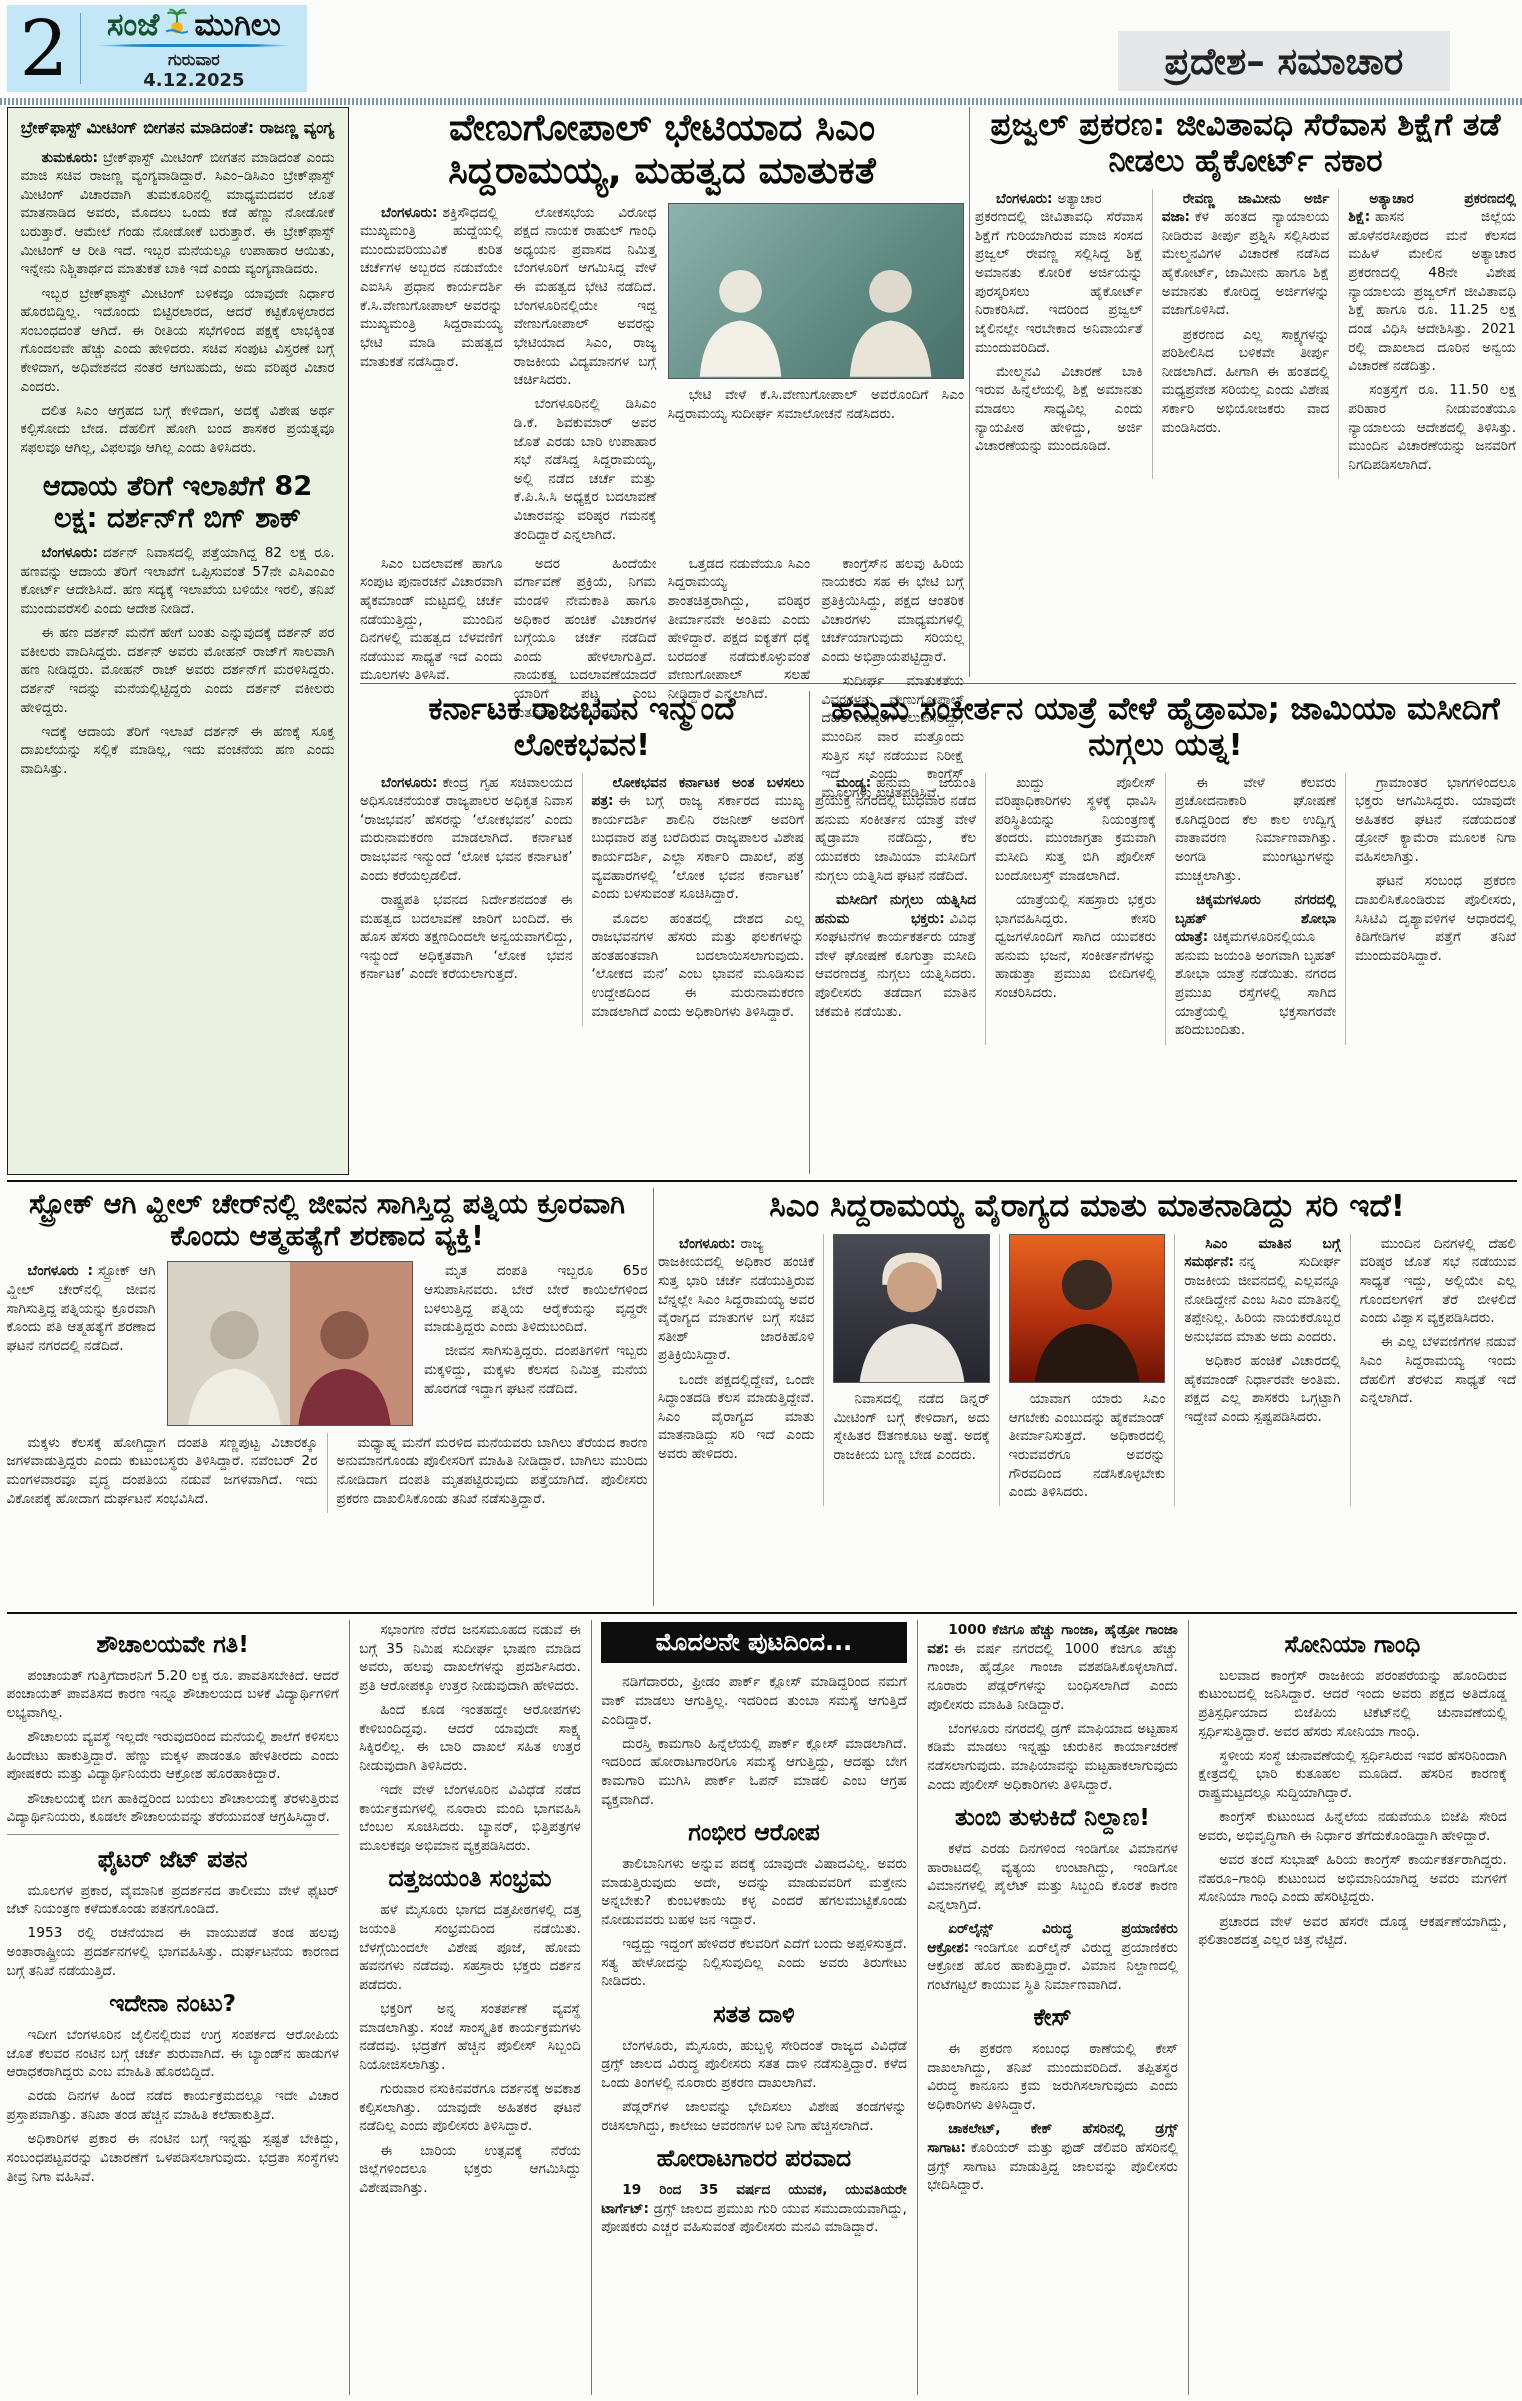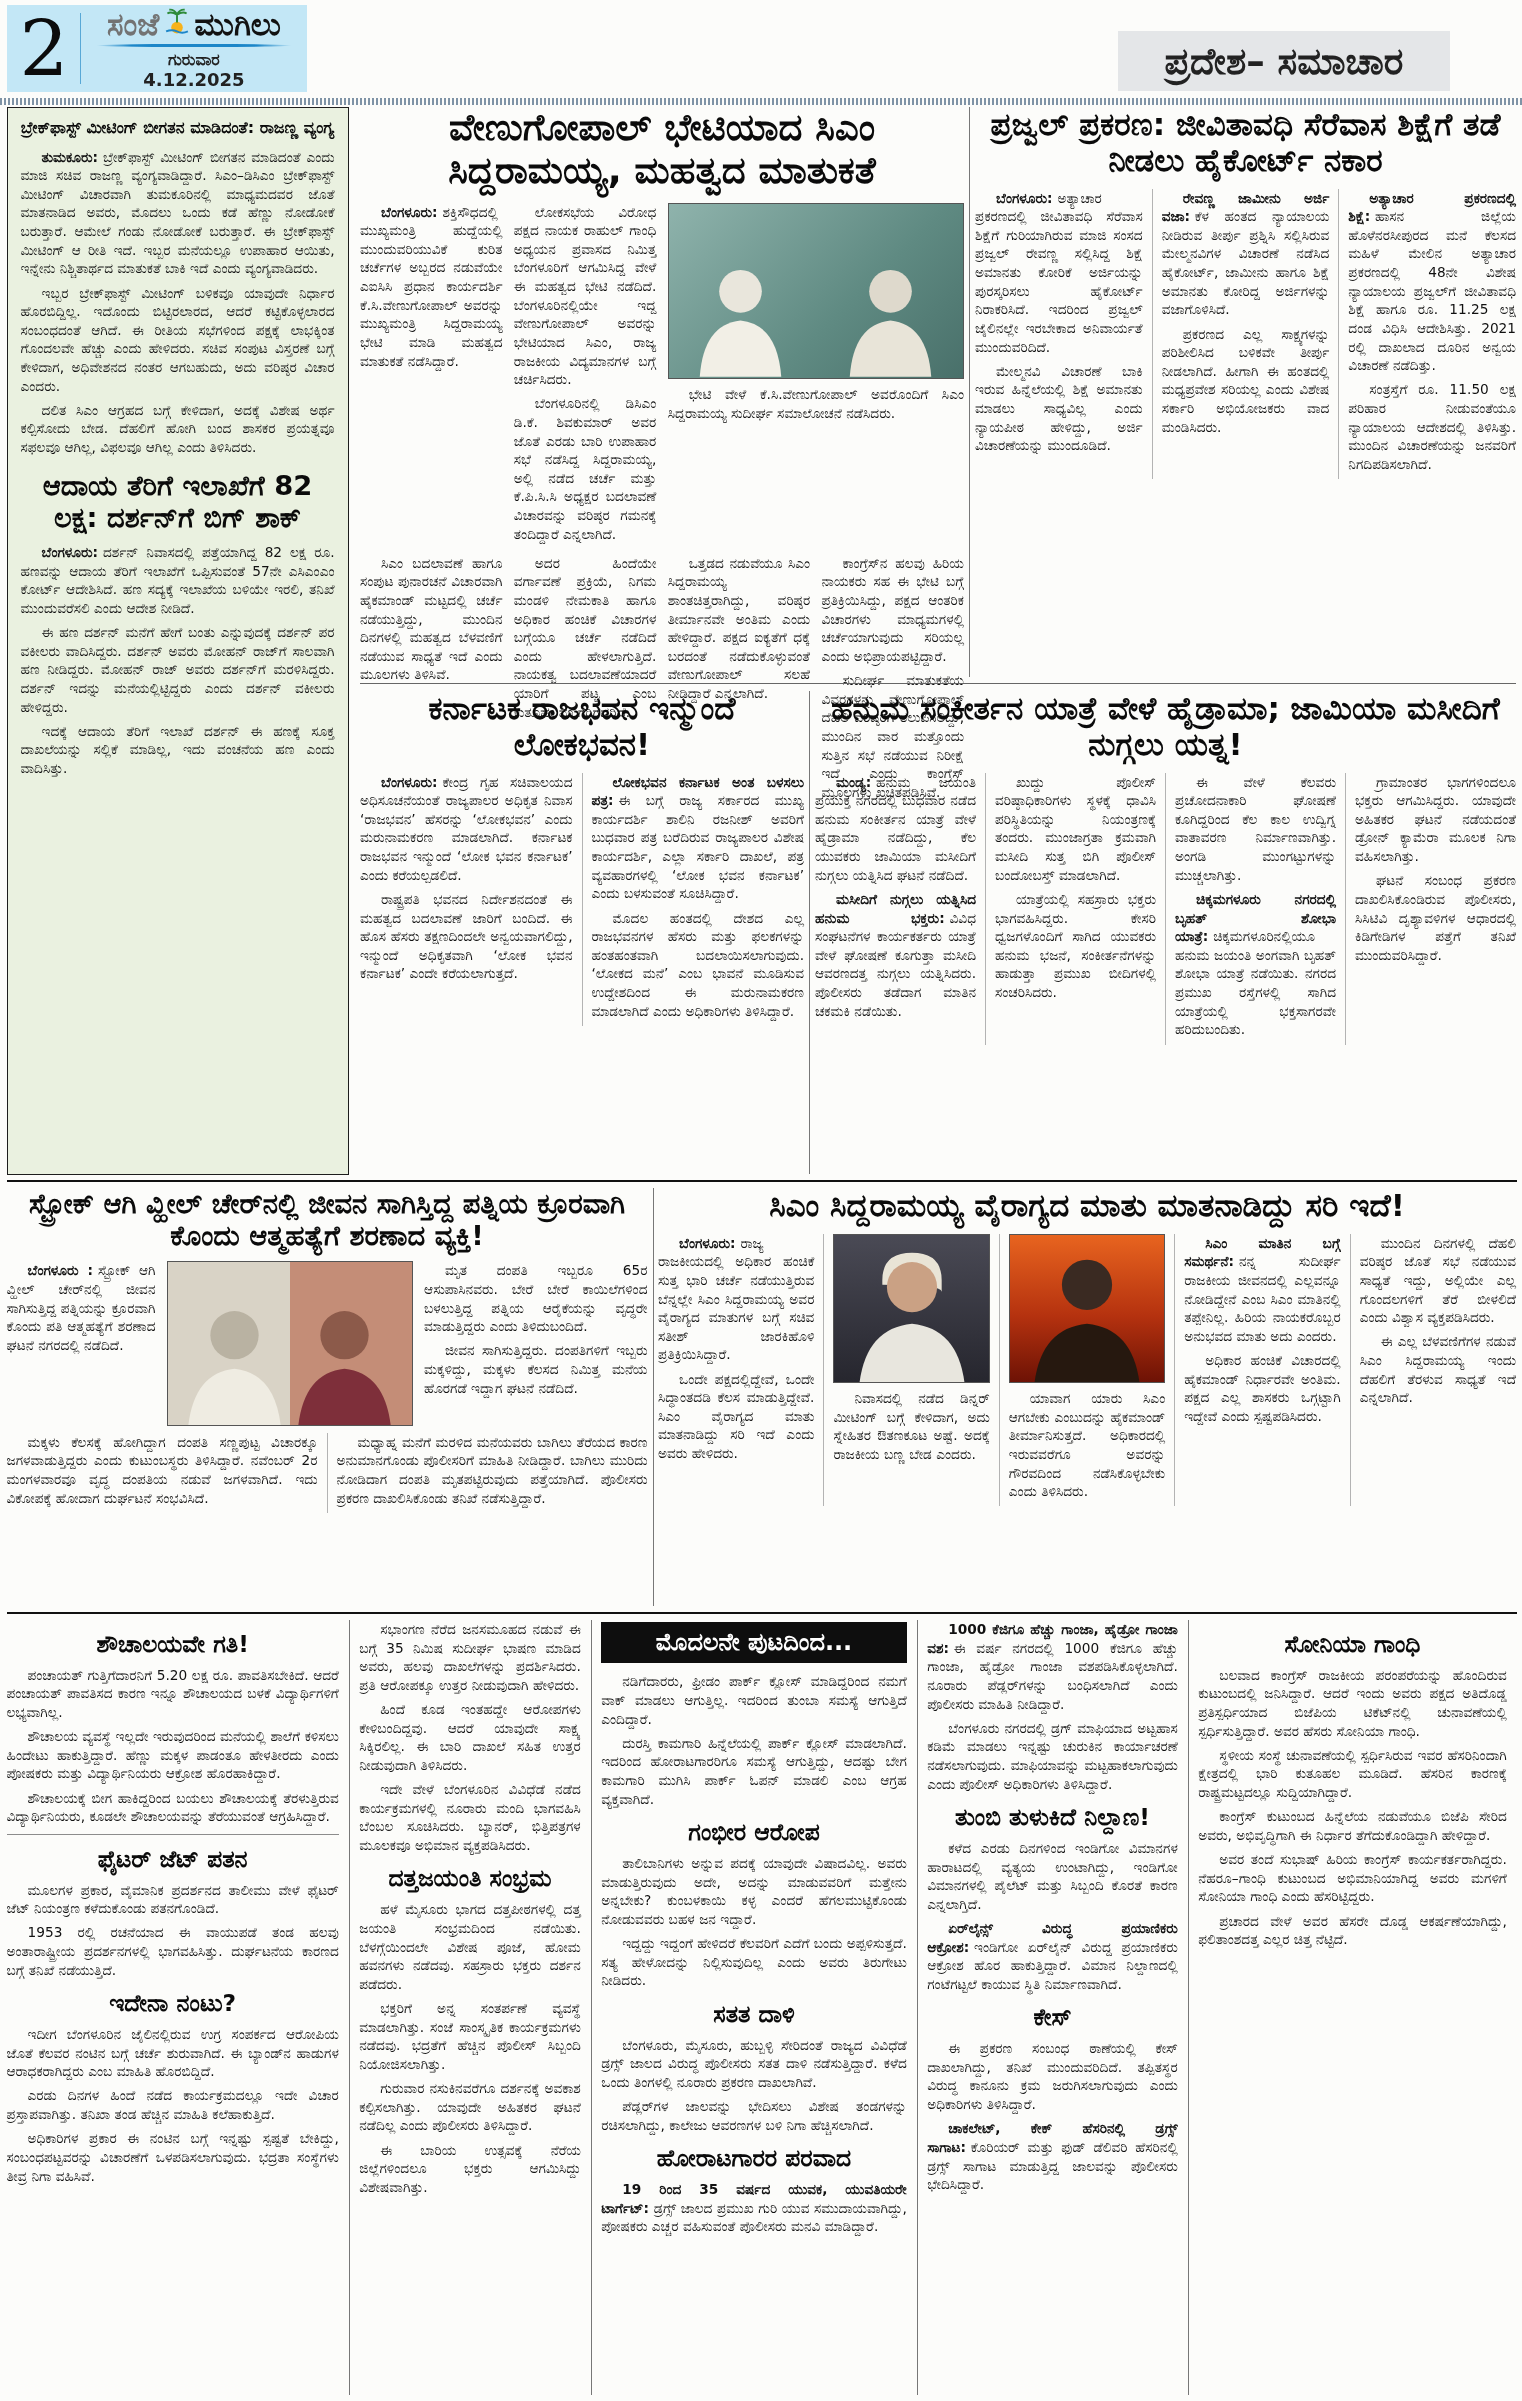--- a/index.html
+++ b/index.html
@@ -7,21 +7,21 @@
         font-family:"DejaVu Sans","Liberation Sans",sans-serif;color:#111;overflow:hidden;}
   .abs{position:absolute;}
 
   
   .mast-box{left:6.5px;top:4.8px;width:300px;height:87px;background:#c3e7f6;display:flex;align-items:center;}
   .pgnum{font-family:"DejaVu Serif","Liberation Serif",serif;font-size:77px;line-height:1;
          font-weight:400;padding:0 11.3px 0 13px;color:#0c0c0c;}
   .mast-divider{width:1.6px;height:71px;background:#58a8d6;}
   .mast-mid{flex:1;text-align:center;padding-top:1.6px;}
   .logo-line{display:flex;align-items:center;justify-content:center;gap:1.6px;font-weight:bold;font-size:31px;line-height:1;}
-  .logo-red{color:#737373;}
+  .logo-red{color:#14532d;}
   .logo-black{color:#121212;}
   .swoosh{height:3.2px;margin:2.4px 14.5px 3.2px;border-radius:60%;
           background:linear-gradient(90deg,rgba(28,134,200,0) 0%,#1c86c8 18%,#1c86c8 82%,rgba(28,134,200,0) 100%);}
   .mast-day{font-size:16px;font-weight:bold;color:#222;}
   .mast-date{font-size:18px;font-weight:bold;color:#222;}
   .section-label{left:1118px;top:31px;width:332px;height:60px;background:#e4e6e8;color:#222;
                  display:flex;align-items:center;justify-content:center;font-size:37px;font-weight:bold;}
   .tick-band{left:0;top:98px;width:1523px;height:6.5px;
              background:repeating-linear-gradient(90deg,#7f93a6 0 1.6px,rgba(0,0,0,0) 1.6px 4px);}
 

